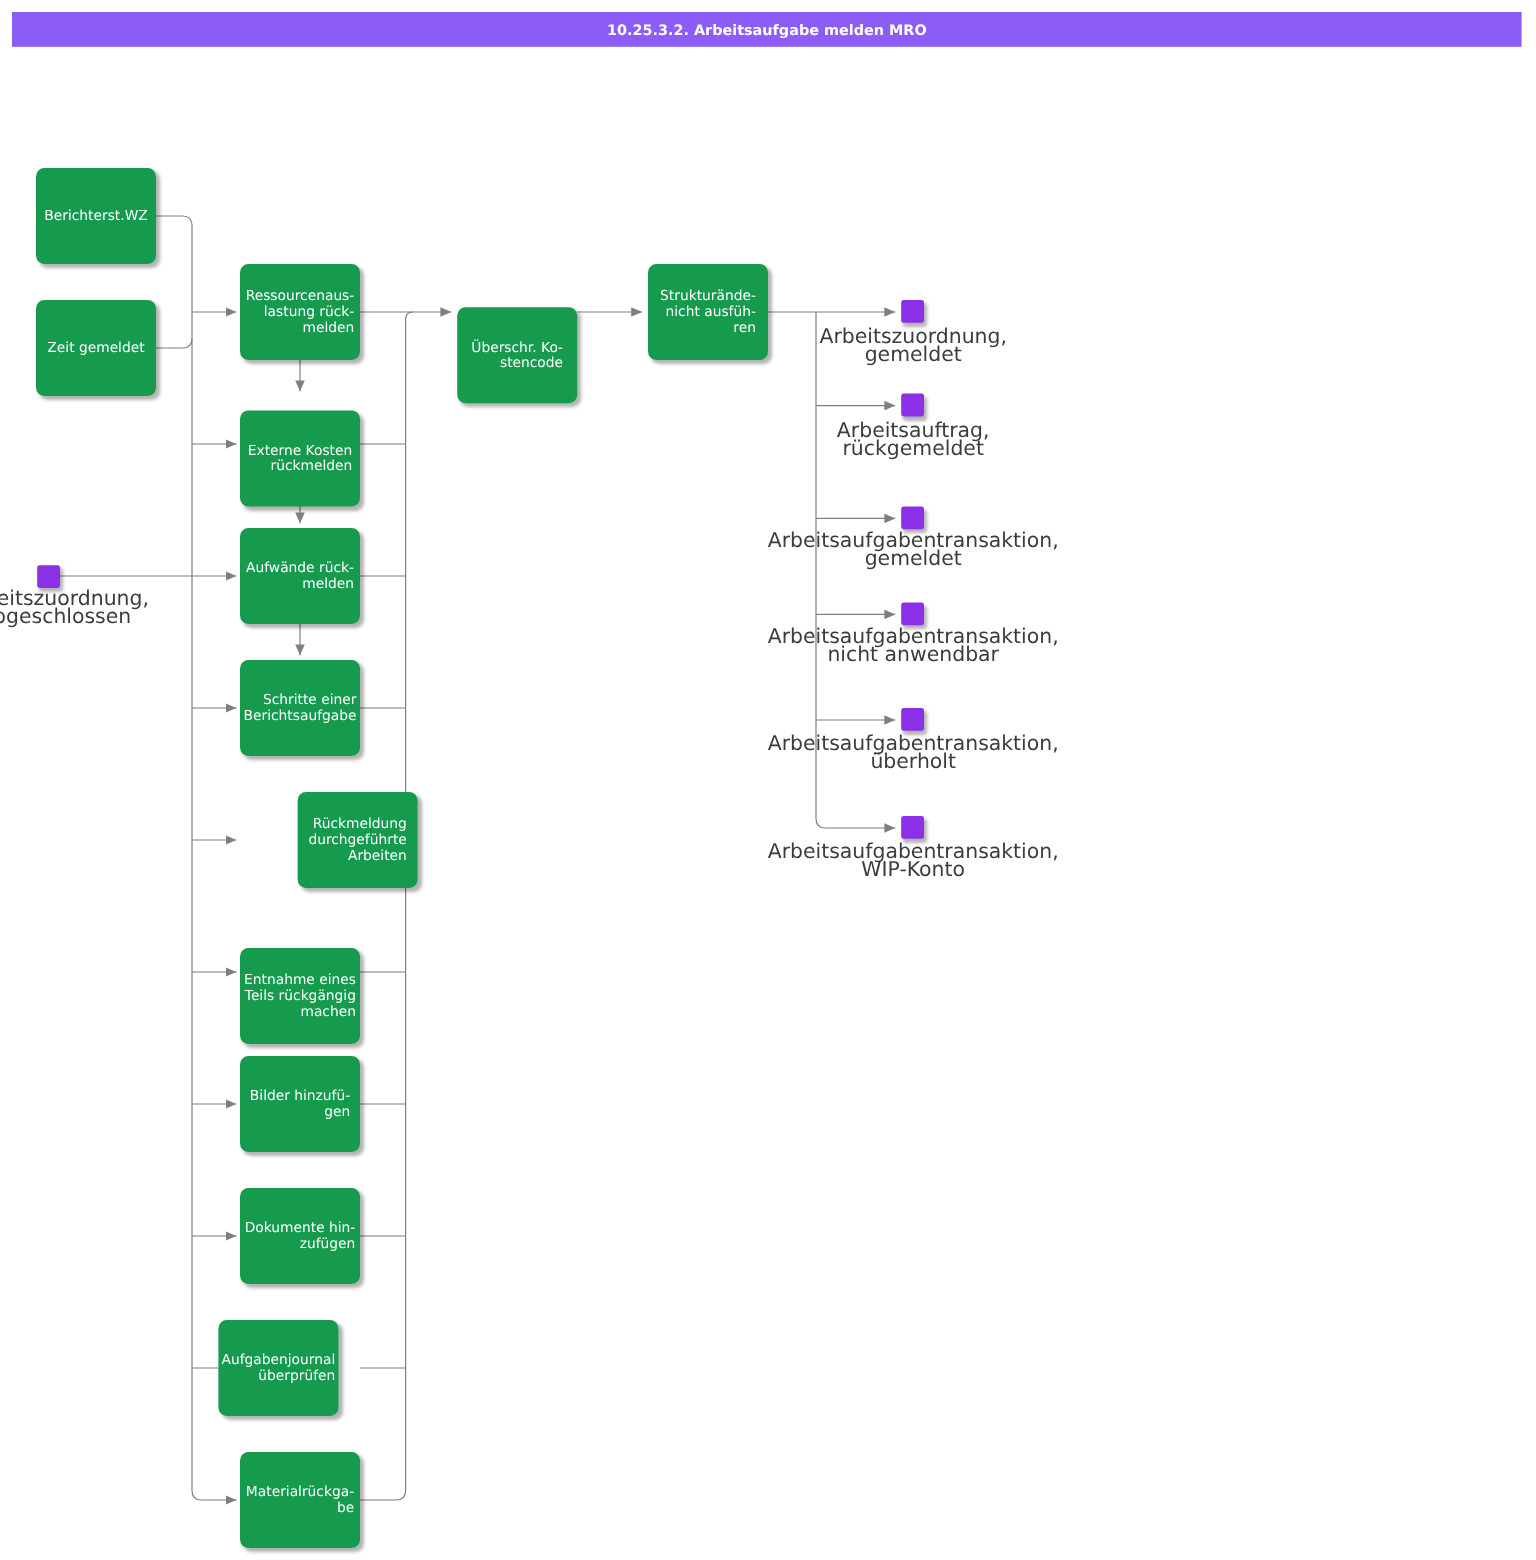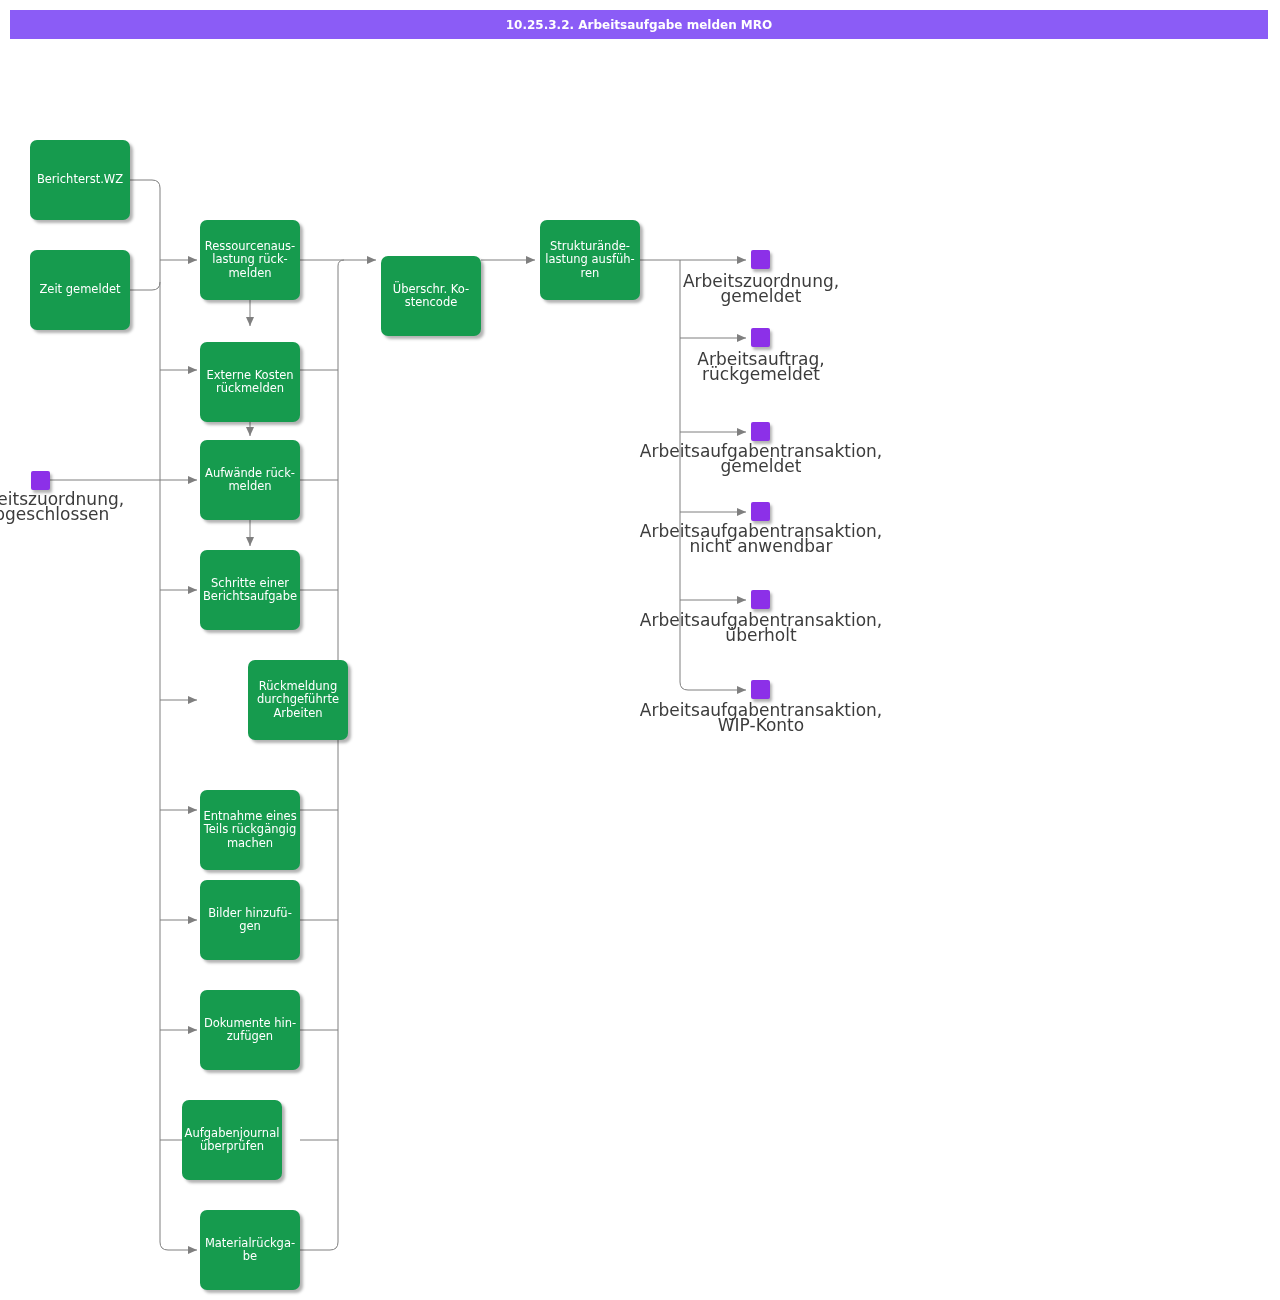--- a/index.html
+++ b/index.html
@@ -7,21 +7,21 @@
   #connector-layer{position:absolute;left:0;top:0;width:1280px;height:1300px;}
 
   .title-bar{
     position:absolute;left:10px;top:10px;width:1258px;height:29px;
     display:flex;align-items:center;justify-content:center;
   }
   .title-bar span{color:#ffffff;font-size:12px;font-weight:bold;}
 
   .box{
     position:absolute;width:100px;height:80px;border-radius:7px;
-    display:flex;align-items:center;justify-content:center;text-align:center;
+    display:flex;align-items:center;justify-content:center;text-align:right;
     color:#ffffff;font-size:11.5px;line-height:13.5px;white-space:pre-line;
     box-shadow:3px 3px 3px rgba(0,0,0,0.30);
     cursor:pointer;
   }
 
   .event-square{
     position:absolute;width:19px;height:19px;border-radius:2px;
     box-shadow:2px 3px 3px rgba(0,0,0,0.30);
   }
 
@@ -111,21 +111,21 @@
   <div class="box" style="left: 200px; top: 990px; background: rgb(22, 155, 78);">Dokumente hin-
 zufügen</div>
   <div class="box" style="left: 182px; top: 1100px; background: rgb(22, 155, 78);">Aufgabenjournal
 überprüfen</div>
   <div class="box" style="left: 200px; top: 1210px; background: rgb(22, 155, 78);">Materialrückga-
 be</div>
 
   <div class="box" style="left: 381px; top: 220px; background: rgb(22, 155, 78); margin-top: 36px;">Überschr. Ko-
 stencode</div>
   <div class="box" style="left: 540px; top: 220px; background: rgb(22, 155, 78);">Strukturände-
-lastung ausfüh-
+nicht ausfüh-
 ren</div>
 
   <div class="event-square" style="left: 31px; top: 471px; background: rgb(140, 48, 232);"></div>
   <div class="event-label" style="left: 46px; top: 492px; color: rgb(60, 60, 60);">Arbeitszuordnung,
 Abgeschlossen</div>
 
   <div class="event-square" style="left: 751px; top: 250px; background: rgb(140, 48, 232);"></div>
   <div class="event-label" style="left: 761px; top: 274px; color: rgb(60, 60, 60);">Arbeitszuordnung,
 gemeldet</div>
 

